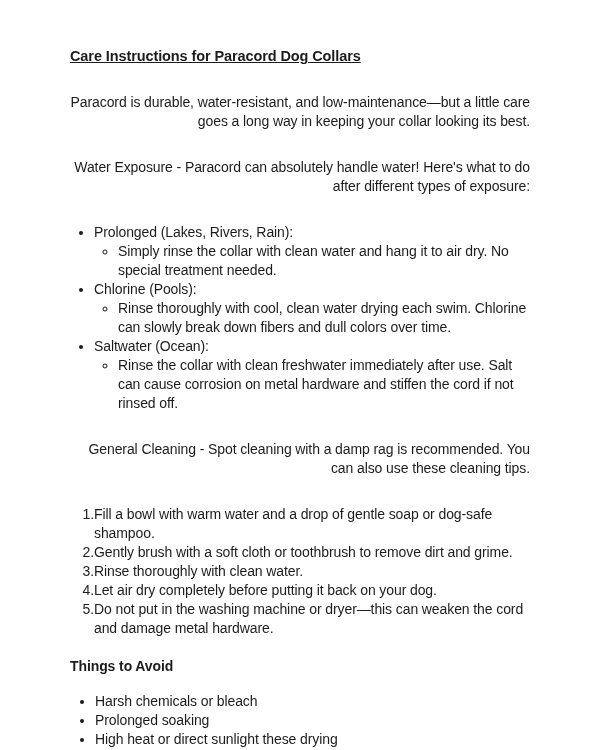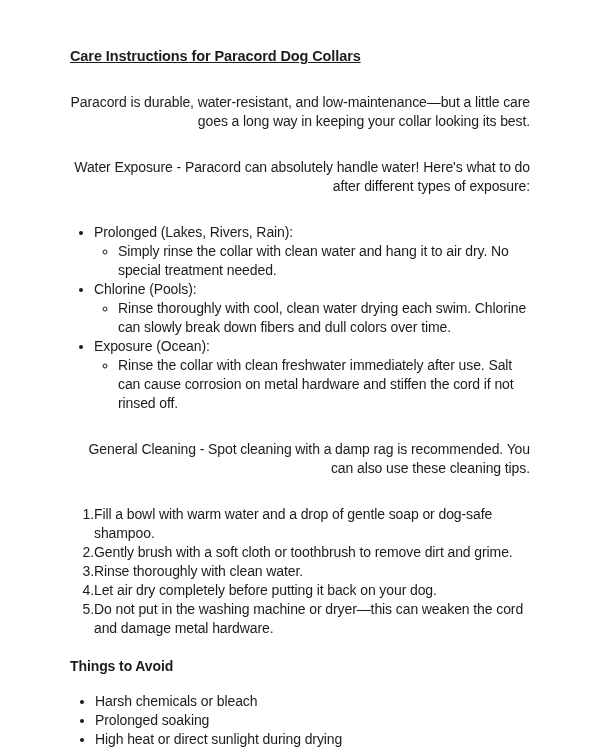--- a/index.html
+++ b/index.html
@@ -90,21 +90,21 @@
         <li>Simply rinse the collar with clean water and hang it to air dry. No special treatment needed.</li>
       </ul>
     </li>
     <li>
       <span>Chlorine (Pools):</span>
       <ul class="sub-list">
         <li>Rinse thoroughly with cool, clean water drying each swim. Chlorine can slowly break down fibers and dull colors over time.</li>
       </ul>
     </li>
     <li>
-      <span>Exposure (Ocean):</span>
+      <span>Saltwater (Ocean):</span>
       <ul class="sub-list">
         <li>Rinse the collar with clean freshwater immediately after use. Salt can cause corrosion on metal hardware and stiffen the cord if not rinsed off.</li>
       </ul>
     </li>
   </ul>
 
   <p class="block">
     <strong class="inline-heading">General Cleaning</strong>
     <span>- Spot cleaning with a damp rag is recommended. You can also use these cleaning tips.</span>
   </p>
@@ -115,17 +115,17 @@
     <li>Rinse thoroughly with clean water.</li>
     <li>Let air dry completely before putting it back on your dog.</li>
     <li>Do not put in the washing machine or dryer—this can weaken the cord and damage metal hardware.</li>
   </ol>
 
   <p class="avoid-heading">Things to Avoid</p>
 
   <ul class="avoid-list">
     <li>Harsh chemicals or bleach</li>
     <li>Prolonged soaking</li>
-    <li>High heat or direct sunlight during drying</li>
+    <li>High heat or direct sunlight these drying</li>
     <li>Dryers or heaters</li>
   </ul>
 
 </div>
 
 </body></html>

